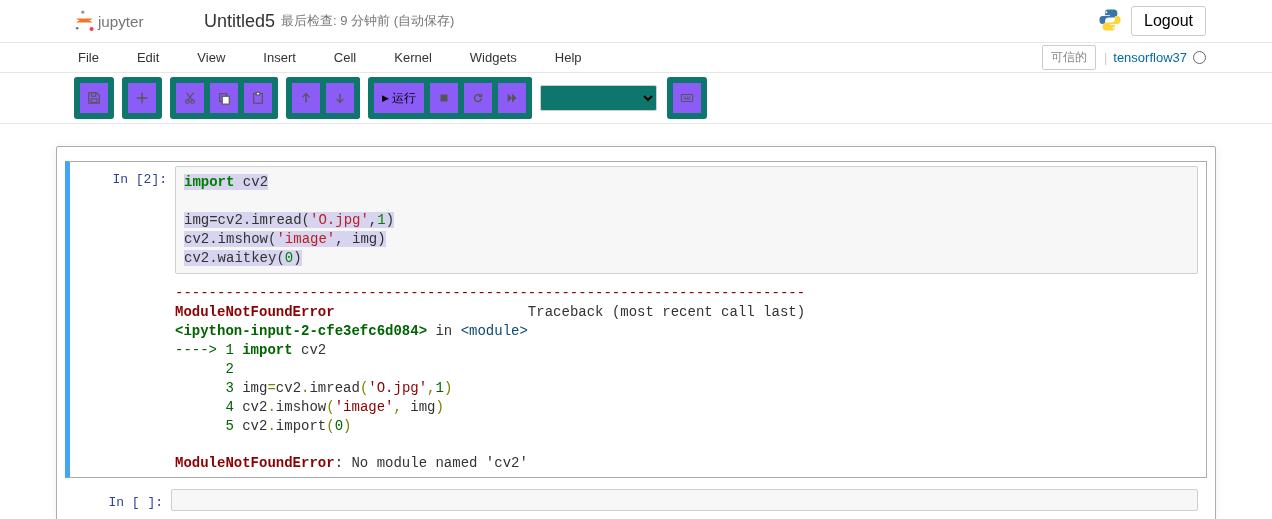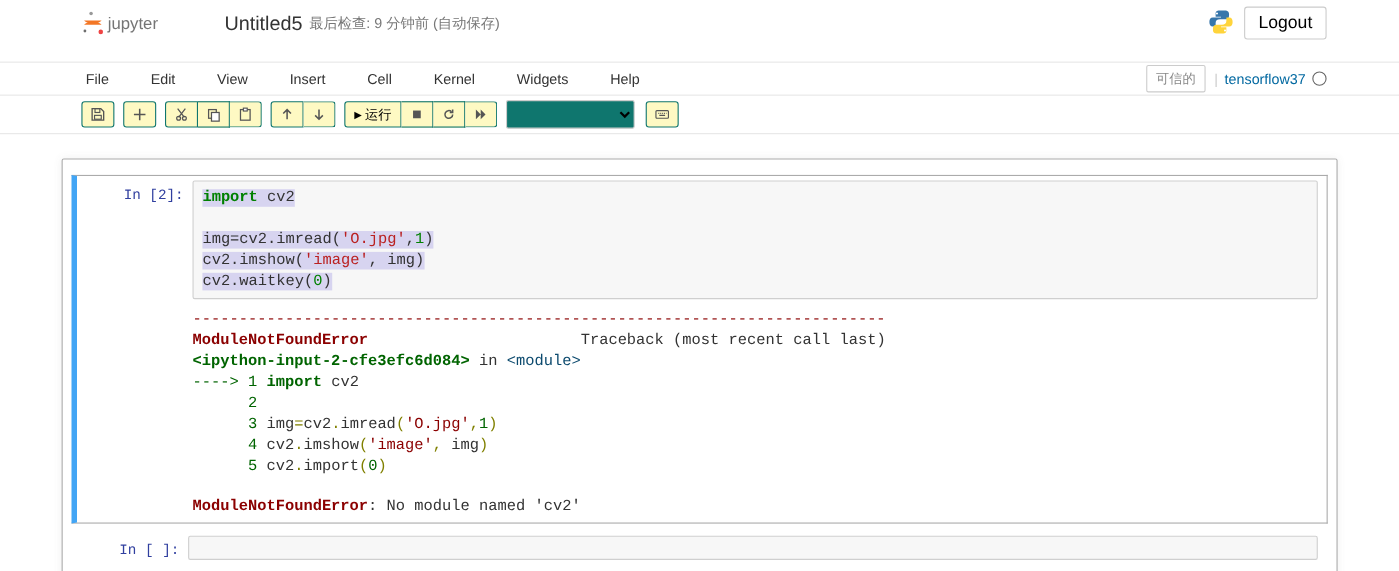--- a/index.html
+++ b/index.html
@@ -6,21 +6,21 @@
 body {
   margin: 0;
   font-family: "Helvetica Neue", Helvetica, Arial, sans-serif;
   font-size: 13px;
   color: #333;
   background: #fff;
 }
 .header {
   display: flex;
   align-items: center;
-  padding: 6px 10px 20px 18px;
+  padding: 6px 10px 6px 18px;
   border-bottom: 1px solid #e7e7e7;
 }
 .logo-group { display: flex; align-items: center; margin-left: 56px; }
 .jupyter-logo { display: flex; align-items: center; }
 .logo-svg { height: 24px; }
 .notebook-name { font-size: 18px; color: #333; margin-left: 18px; font-weight: normal; }
 .checkpoint { font-size: 13px; color: #777; margin-left: 6px; }
 .header-spacer { flex: 1; }
 .python-logo { height: 26px; margin-right: 8px; }
 .logout-btn {
@@ -64,23 +64,23 @@
   margin-right: 56px;
 }
 .toolbar {
   display: flex;
   align-items: center;
   padding: 4px 10px 4px 74px;
   border-bottom: 1px solid #e7e7e7;
 }
 .btn-group { display: flex; margin-right: 8px; }
 .tool-btn {
-  border: 1px solid #0f766e;
-  background: #fef9c3;
-  height: 24px;
+  border: 6px solid #0f766e;
+  background: #8b5cf6;
+  height: 42px;
   min-width: 28px;
   display: inline-flex;
   align-items: center;
   justify-content: center;
   cursor: pointer;
   padding: 0 7px;
 }
 .btn-group .tool-btn + .tool-btn { border-left: none; }
 .btn-group .tool-btn:first-child { border-radius: 3px 0 0 3px; }
 .btn-group .tool-btn:last-child { border-radius: 0 3px 3px 0; }

